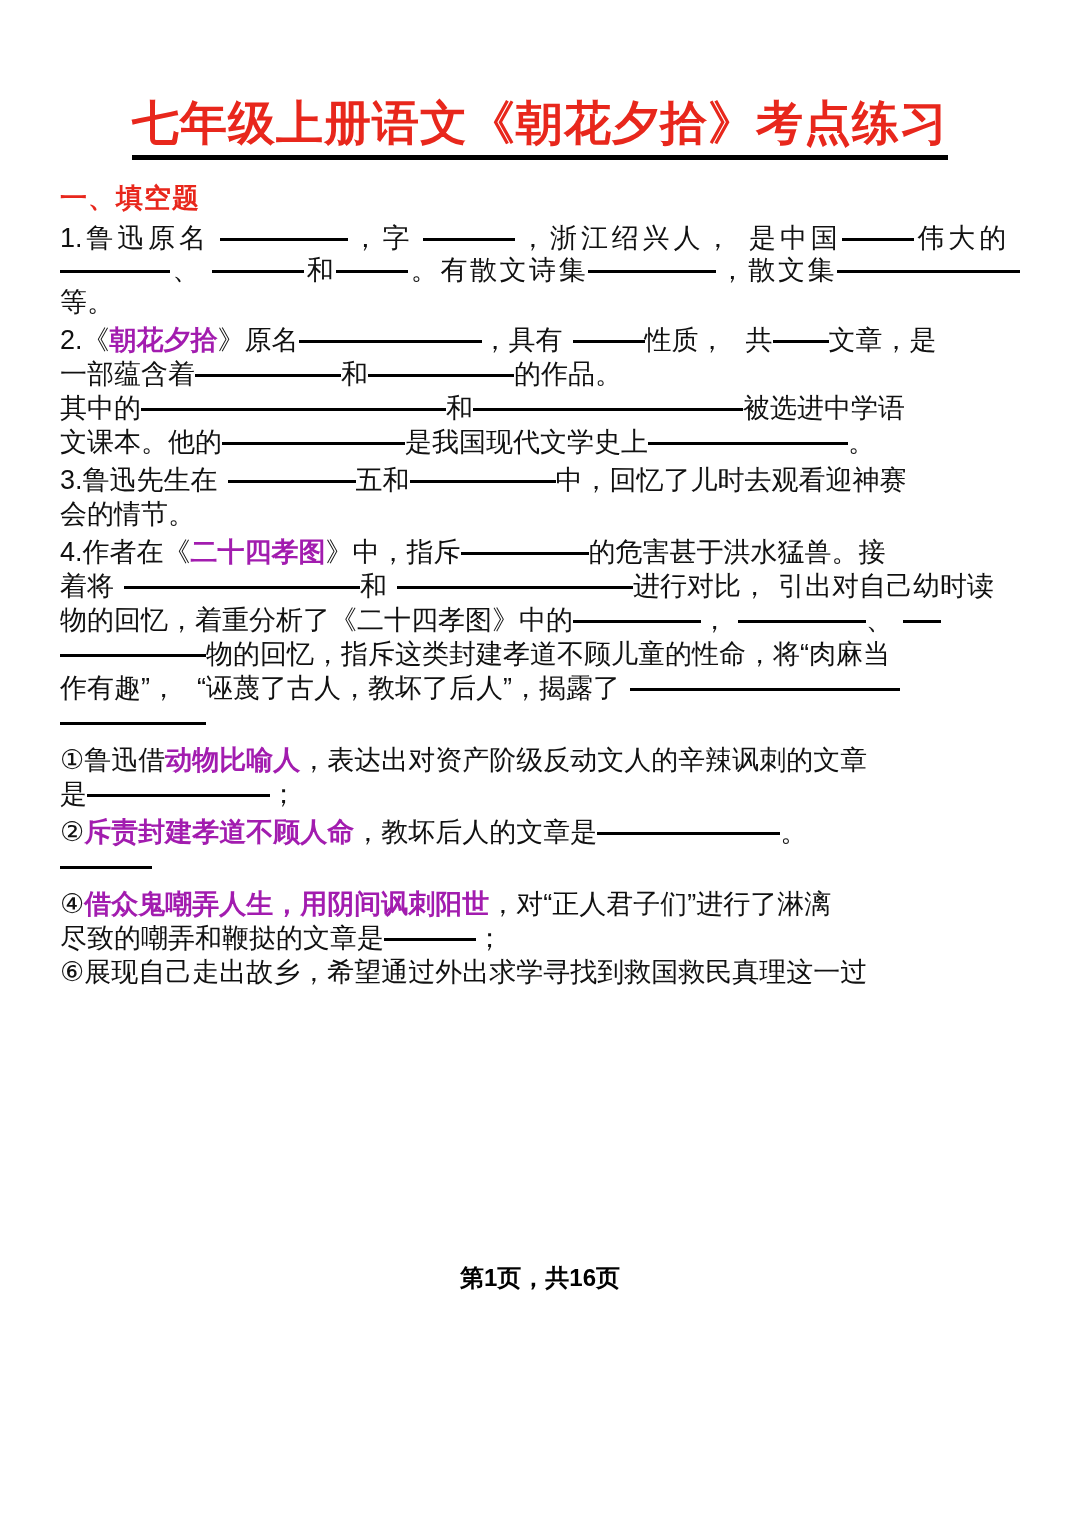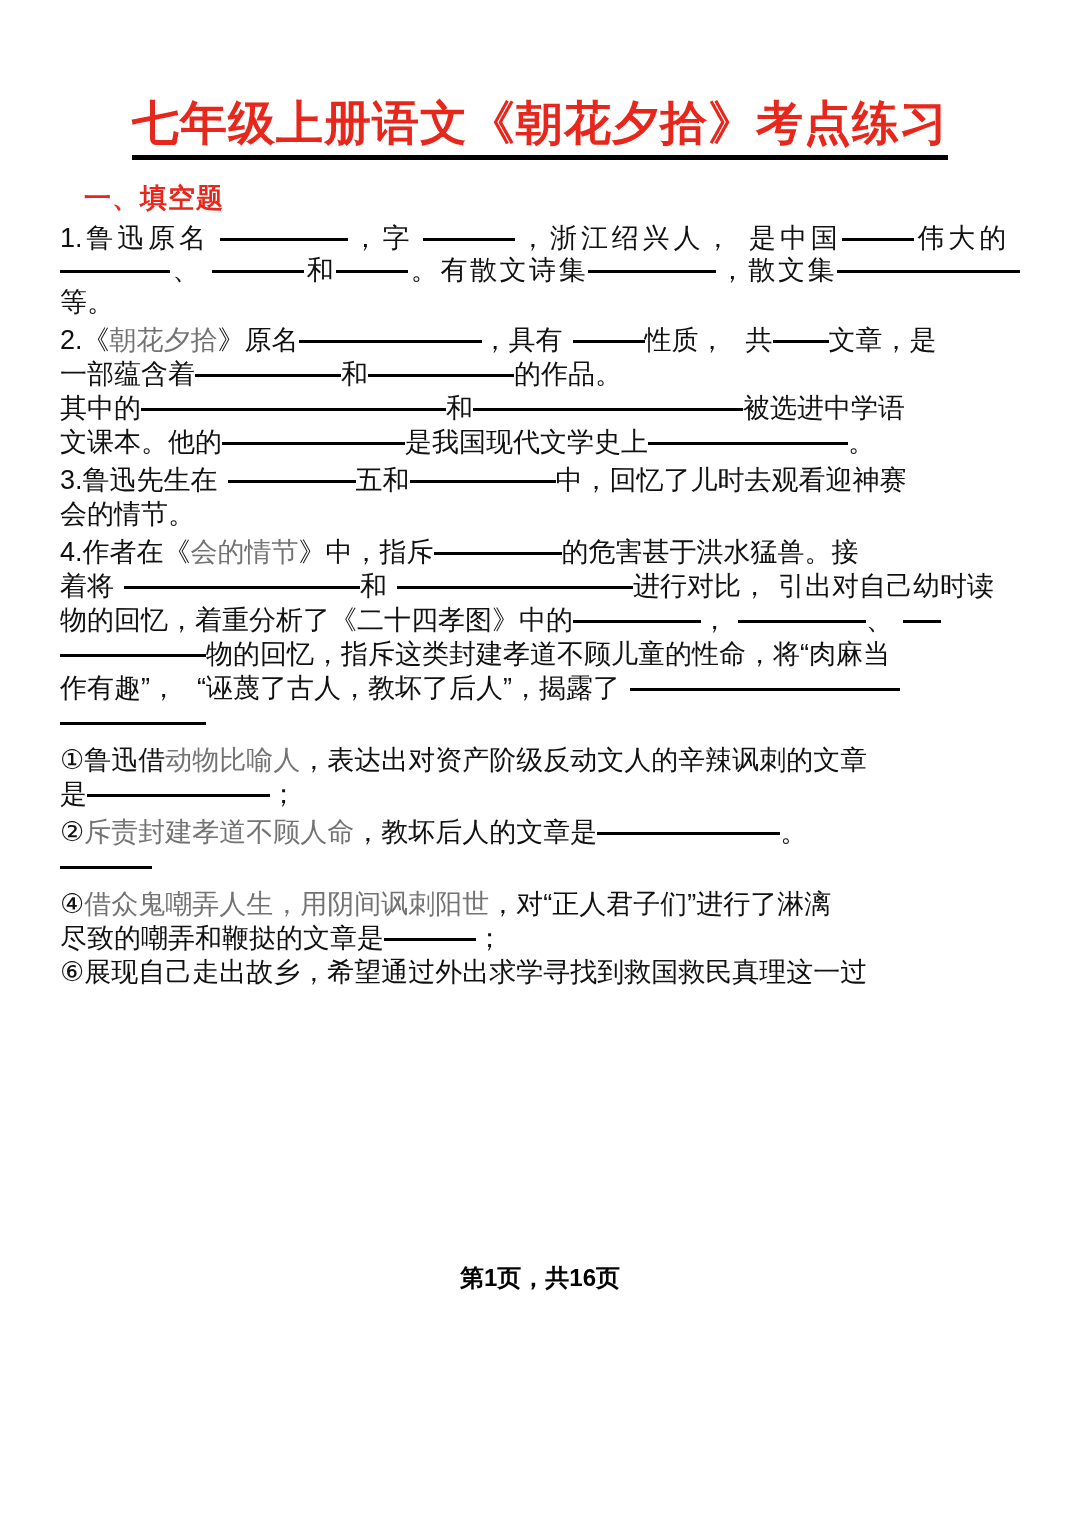--- a/index.html
+++ b/index.html
@@ -38,38 +38,37 @@
     white-space: nowrap;
   }
 
   
   .section-heading {
     margin-top: 20px;
     font-size: 27px;
     font-weight: bold;
     color: #e8271c;
     letter-spacing: 1px;
-    margin-left: 24px;
   }
 
   
   .q {
     font-size: 27px;
     line-height: 32px;
     color: #111111;
     margin-top: 6px;
     text-align: justify;
     text-justify: inter-ideograph;
     word-break: break-all;
   }
   .q.tight { margin-top: 2px; }
 
   .purple {
-    color: #737373;
-    font-weight: normal;
+    color: #a21caf;
+    font-weight: bold;
   }
 
   
   .bl {
     display: inline-block;
     border-bottom: 3px solid #000000;
     vertical-align: 6px;
     height: 17px;
   }
   .bl.w3  { width: 38px; }
@@ -130,21 +129,21 @@
   </div>
 
   <div class="q">
     <span>3.鲁迅先生在</span><span class="sp"></span><span class="bl w8"></span><span>五和</span><span class="bl w9"></span><span>中，回忆了儿时去观看迎神赛</span>
   </div>
   <div class="q tight">
     <span>会的情节。</span>
   </div>
 
   <div class="q">
-    <span>4.作者在《</span><span class="purple">会的情节</span><span>》中，指斥</span><span class="bl w8"></span><span>的危害甚于洪水猛兽。接</span>
+    <span>4.作者在《</span><span class="purple">二十四孝图</span><span>》中，指斥</span><span class="bl w8"></span><span>的危害甚于洪水猛兽。接</span>
   </div>
   <div class="q tight">
     <span>着将</span><span class="sp"></span><span class="bl w14"></span><span>和</span><span class="sp"></span><span class="bl w14"></span><span>进行对比，</span><span class="sp"></span><span>引出对自己幼时读</span>
   </div>
   <div class="q tight">
     <span>物的回忆，着重分析了《二十四孝图》中的</span><span class="bl w8"></span><span>，</span><span class="sp"></span><span class="bl w8"></span><span>、</span><span class="sp"></span><span class="bl w3"></span>
   </div>
   <div class="q tight">
     <span class="bl w9"></span><span>物的回忆，指斥这类封建孝道不顾儿童的性命，将“肉麻当</span>
   </div>

